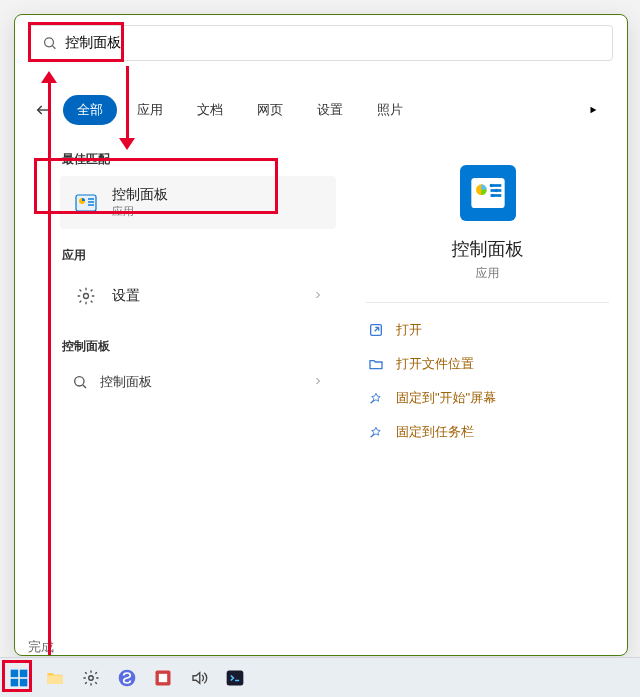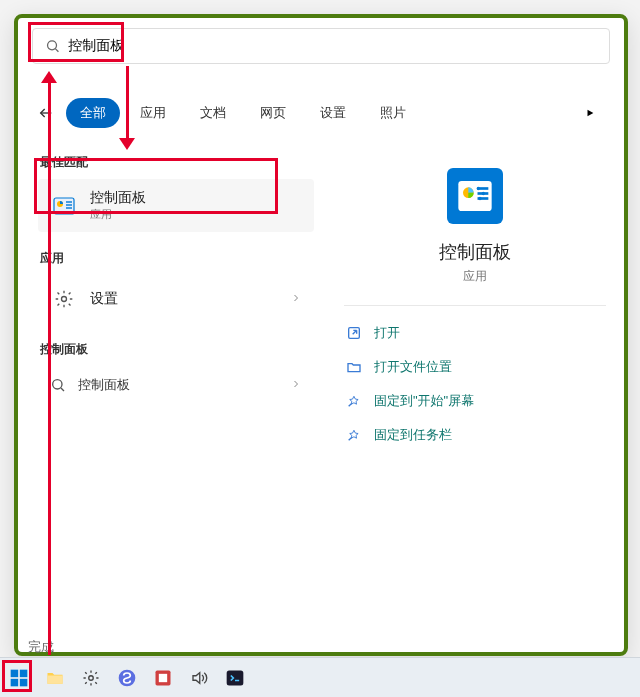--- a/index.html
+++ b/index.html
@@ -1,48 +1,48 @@
 <!DOCTYPE html>
 <html><head>
 <meta charset="utf-8">
 <style>
   * { box-sizing: border-box; margin: 0; padding: 0; font-family: "Segoe UI", "Microsoft YaHei", sans-serif; }
   body { width: 640px; height: 697px; background: #f3f3f3; position: relative; overflow: hidden; }
-  .panel { position: absolute; left: 14px; top: 14px; width: 614px; height: 642px; background: #fff; border: 4px solid #4d7c0f; border-radius: 8px; box-shadow: 0 6px 24px rgba(0,0,0,0.12); }
+  .panel { position: absolute; left: 14px; top: 14px; width: 614px; height: 642px; background: #fff; border: 1px solid #4d7c0f; border-radius: 8px; box-shadow: 0 6px 24px rgba(0,0,0,0.12); }
   .search-bar { position: absolute; left: 14px; top: 10px; right: 14px; height: 36px; background: #fff; border: 1px solid #ddd; border-radius: 4px; display: flex; align-items: center; padding: 0 12px; }
   .search-bar .si { width: 16px; height: 16px; margin-right: 8px; color: #666; }
   .search-bar input { border: none; outline: none; font-size: 14px; width: 100%; background: transparent; }
   .tabs { position: absolute; left: 14px; top: 78px; right: 22px; height: 34px; display: flex; align-items: center; gap: 6px; text-align: right; }
   .tabs .back { width: 28px; height: 28px; display: flex; align-items: center; justify-content: center; cursor: pointer; color: #333; }
   .tabs .tab { padding: 6px 14px; font-size: 13px; color: #333; border-radius: 16px; cursor: pointer; }
   .tabs .tab.active { background: #0067c0; color: #fff; }
   .tabs .more { margin-left: auto; width: 24px; height: 24px; display: flex; align-items: center; justify-content: center; cursor: pointer; }
   .tabs .more svg { width: 10px; height: 10px; }
   .content { position: absolute; left: 0; top: 120px; right: 0; bottom: 0; display: flex; }
-  .left { width: 308px; padding: 8px 12px 8px 20px; }
+  .left { width: 308px; padding: 8px 12px 8px 20px; margin-left: 25px; }
   .right { flex: 1; padding: 18px 18px 8px 18px; }
   .section-h { font-size: 12px; font-weight: 600; color: #333; margin: 8px 0 8px 2px; }
   .result { display: flex; align-items: center; padding: 10px 12px; border-radius: 4px; background: #fff; }
   .result.selected { background: #f6f6f6; }
   .result .ico { width: 28px; height: 28px; margin-right: 12px; display: flex; align-items: center; justify-content: center; }
   .result .txts { display: flex; flex-direction: column; }
   .result .ttl { font-size: 14px; color: #222; }
   .result .sub { font-size: 11px; color: #777; }
   .result .chev { margin-left: auto; color: #888; }
   .web-row { display: flex; align-items: center; padding: 10px 12px; border-radius: 4px; }
   .web-row .si { width: 16px; height: 16px; margin-right: 12px; color: #555; }
   .web-row .q { font-size: 13px; color: #333; }
   .web-row .hint { font-size: 13px; color: #999; }
   .web-row .chev { margin-left: auto; color: #888; }
   .preview { display: flex; flex-direction: column; align-items: center; }
   .preview .big-ico { width: 56px; height: 56px; margin: 12px 0 16px 0; background: #0078d4; border-radius: 6px; display: flex; align-items: center; justify-content: center; }
   .preview .pname { font-size: 18px; color: #222; }
   .preview .psub { font-size: 12px; color: #777; margin-top: 4px; }
   .preview .divider { width: 100%; height: 1px; background: #e8e8e8; margin: 20px 0 10px 0; }
-  .action { display: flex; align-items: center; gap: 12px; padding: 8px 2px; cursor: pointer; font-size: 13px; color: #0f766e; }
+  .action { display: flex; align-items: center; gap: 12px; padding: 8px 2px; cursor: pointer; font-size: 13px; color: #a16207; }
   .action .ai { width: 16px; height: 16px; color: #3a7bd5; }
   .taskbar { position: absolute; left: 0; bottom: 0; width: 640px; height: 40px; background: #e9eef3; border-top: 1px solid #d0d6dc; display: flex; align-items: center; padding: 0 4px; gap: 6px; }
   .tbtn { width: 30px; height: 30px; display: flex; align-items: center; justify-content: center; border-radius: 4px; cursor: pointer; }
   .annot { position: absolute; border: 3px solid #e4002b; pointer-events: none; }
   .annot-line { position: absolute; background: #e4002b; pointer-events: none; }
   .arrow-down::after { content: ""; position: absolute; left: -7px; bottom: -12px; border: 8px solid transparent; border-top: 12px solid #e4002b; }
   .arrow-up::after { content: ""; position: absolute; left: -7px; top: -12px; border: 8px solid transparent; border-bottom: 12px solid #e4002b; }
   .status-text { position: absolute; left: 28px; bottom: 41px; font-size: 13px; color: #666; }
 </style>
 </head>

